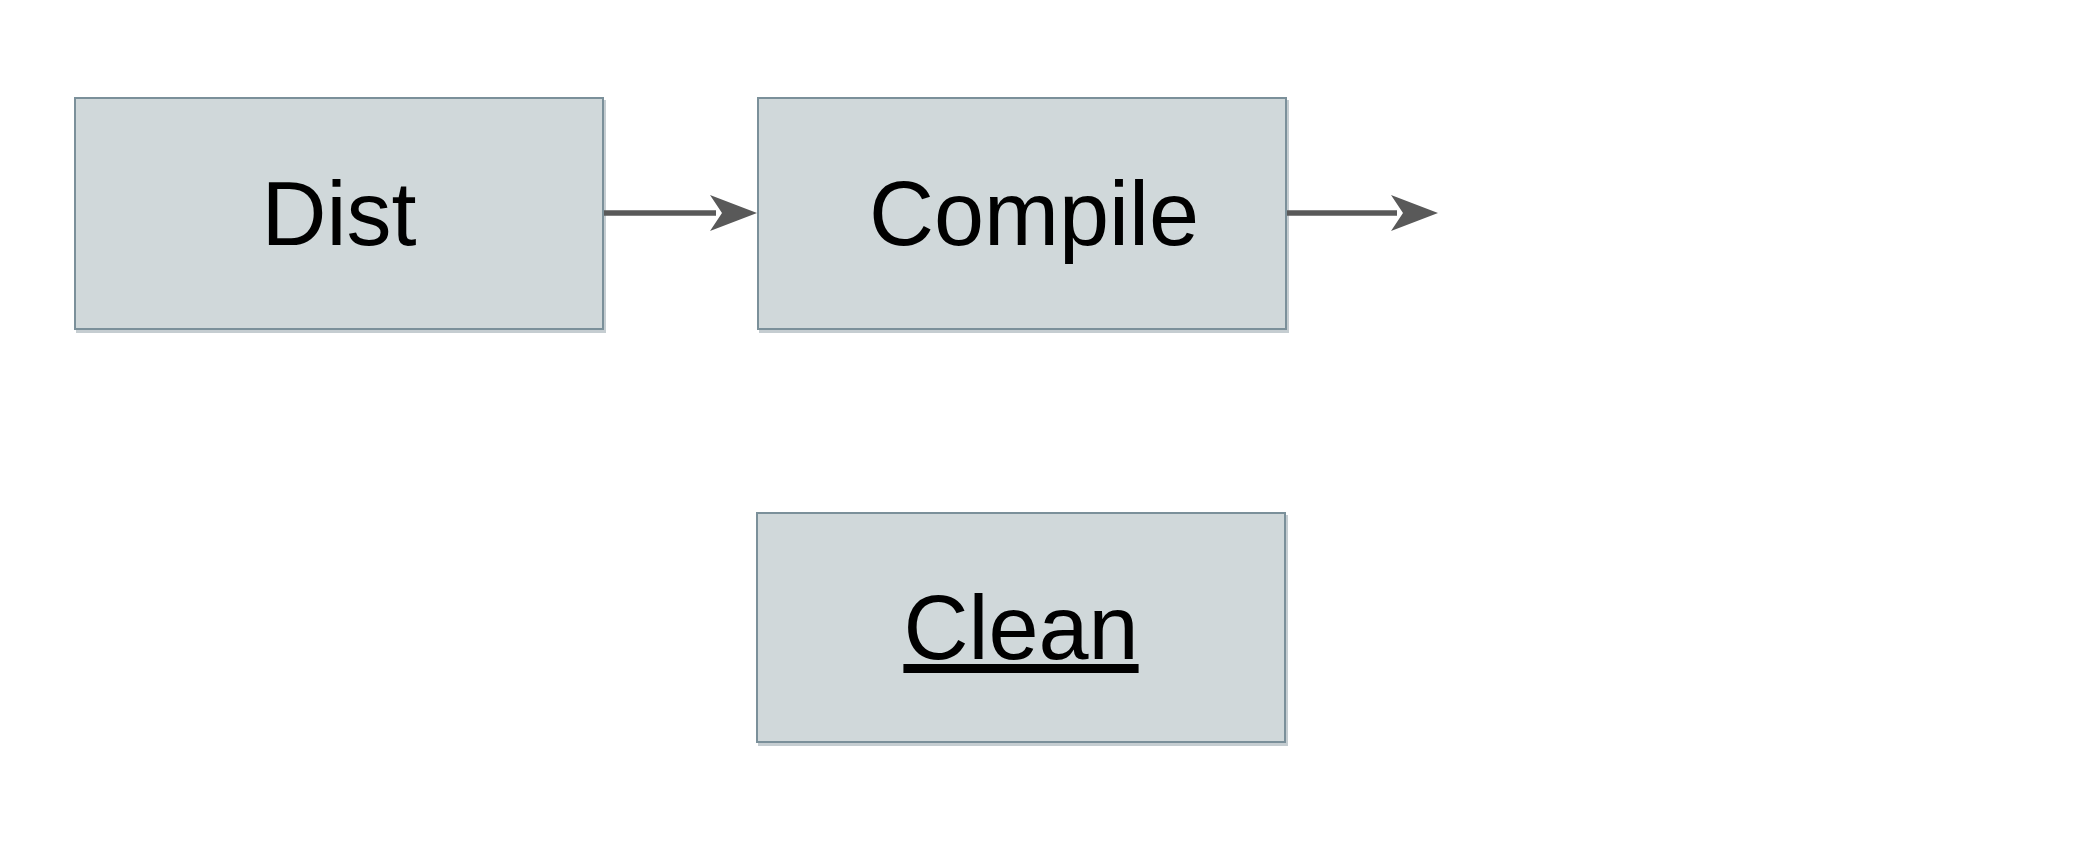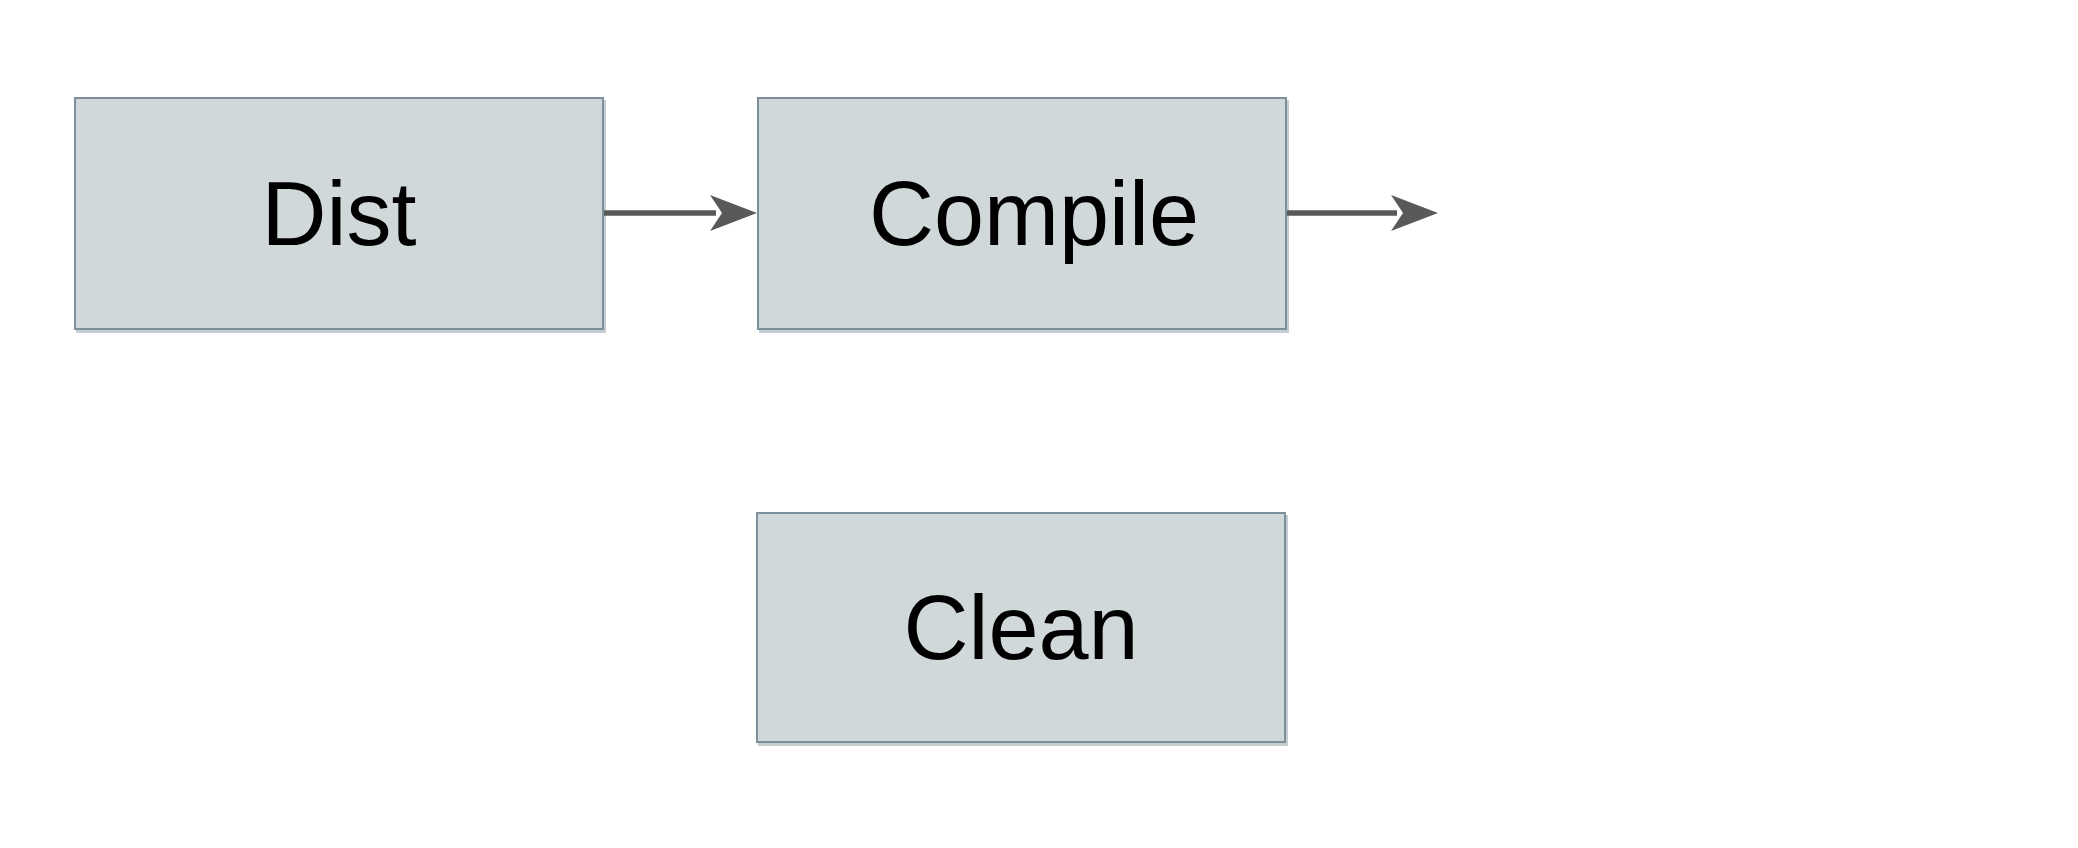--- a/index.html
+++ b/index.html
@@ -28,21 +28,21 @@
   .node-label {
     font-size: 90px;
     line-height: 1;
     color: #000000;
     letter-spacing: 0;
     white-space: nowrap;
   }
   .node-dist    { left: 74px;   top: 97px;  width: 530px; height: 233px; }
   .node-compile { left: 757px;  top: 97px;  width: 530px; height: 233px; padding-left: 24px; }
   .node-init    { left: 1438px; top: 97px;  width: 530px; height: 233px; }
-  .node-clean   { left: 756px;  top: 512px; width: 530px; height: 231px; }
+  .node-clean   { left: 756px;  top: 512px; width: 530px; height: 231px; text-decoration: underline; }
   .arrow {
     position: absolute;
     overflow: visible;
   }
   .arrow-1 { left: 604px;  top: 191px; }
   .arrow-2 { left: 1287px; top: 191px; }
   .arrow line    { stroke: #595959; stroke-width: 5.5; }
   .arrow polygon { fill: #595959; stroke: none; }
 </style>
 </head>

